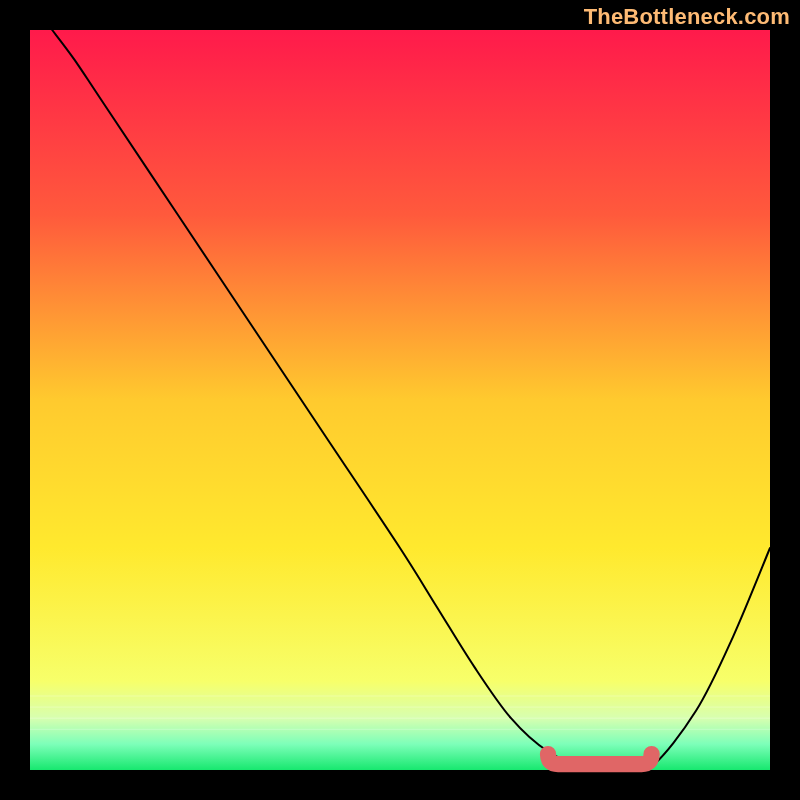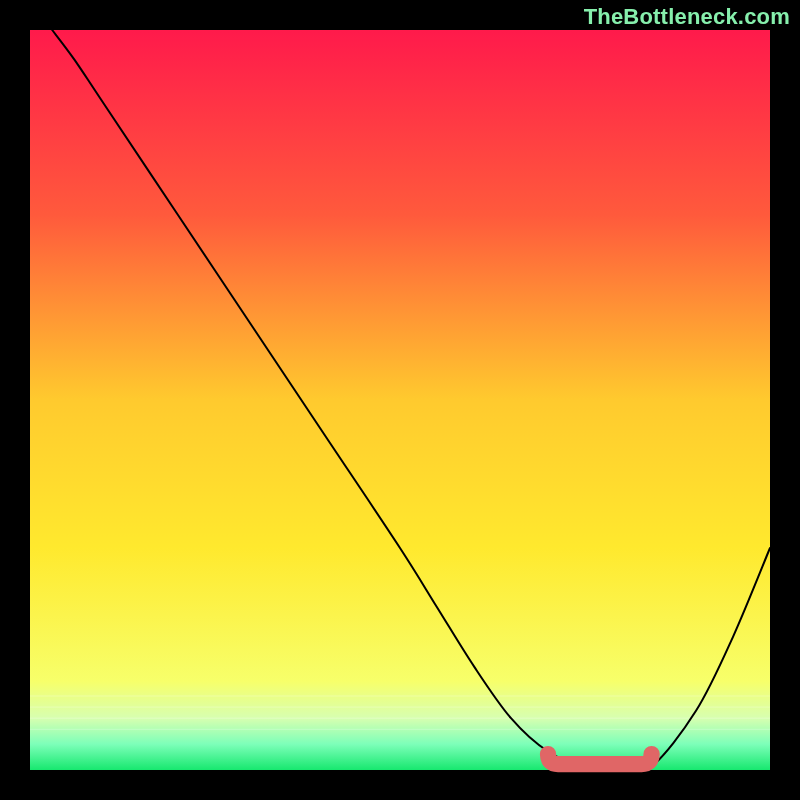--- a/index.html
+++ b/index.html
@@ -13,21 +13,21 @@
   }
   .chart-wrap {
     position: relative;
     width: 800px;
     height: 800px;
   }
   .watermark {
     position: absolute;
     top: 4px;
     right: 10px;
-    color: #86efac;
+    color: #fdba74;
     font-size: 22px;
     font-weight: 600;
     letter-spacing: 0.2px;
     z-index: 3;
   }
   svg {
     display: block;
   }
 </style>
 </head>

